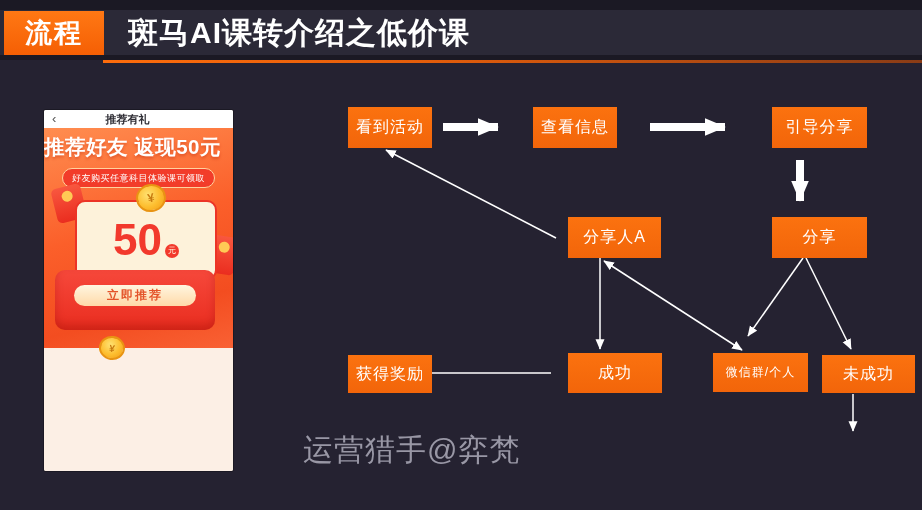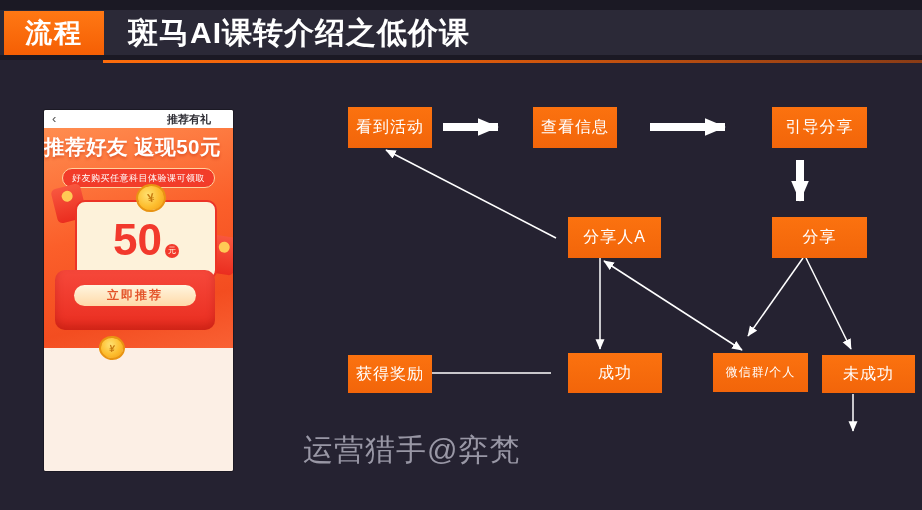--- a/index.html
+++ b/index.html
@@ -41,21 +41,21 @@
   }
   #flow-arrows{position:absolute;left:0;top:0;z-index:1;pointer-events:none;}
   
   .phone{
     position:absolute;left:44px;top:110px;width:189px;height:361px;
     background:#fcefe5;overflow:hidden;border-radius:2px;z-index:2;
     box-shadow:0 0 0 1px rgba(0,0,0,0.25);
   }
   .ph-header{position:absolute;left:0;top:0;width:189px;height:18px;background:#ffffff;}
   .ph-back{position:absolute;left:8px;top:1px;color:#555;font-size:13px;line-height:16px;}
-  .ph-title{position:absolute;left:0;top:0;width:167px;height:18px;text-align:right;
+  .ph-title{position:absolute;left:0;top:0;width:167px;height:18px;text-align:center;
     font-size:11px;font-weight:bold;color:#2f2e35;line-height:19px;}
   .hero{
     position:absolute;left:0;top:18px;width:189px;height:220px;
     background:linear-gradient(165deg,#ff8d50 0%,#fb5f2a 45%,#f34d20 78%,#f96134 100%);
   }
   .hero-headline{
     margin-top:5px;text-align:left;color:#fff;font-size:20.5px;font-weight:bold;
     letter-spacing:0.5px;text-shadow:0 2px 3px rgba(190,40,10,.45);white-space:nowrap;
   }
   .hero-pill{

